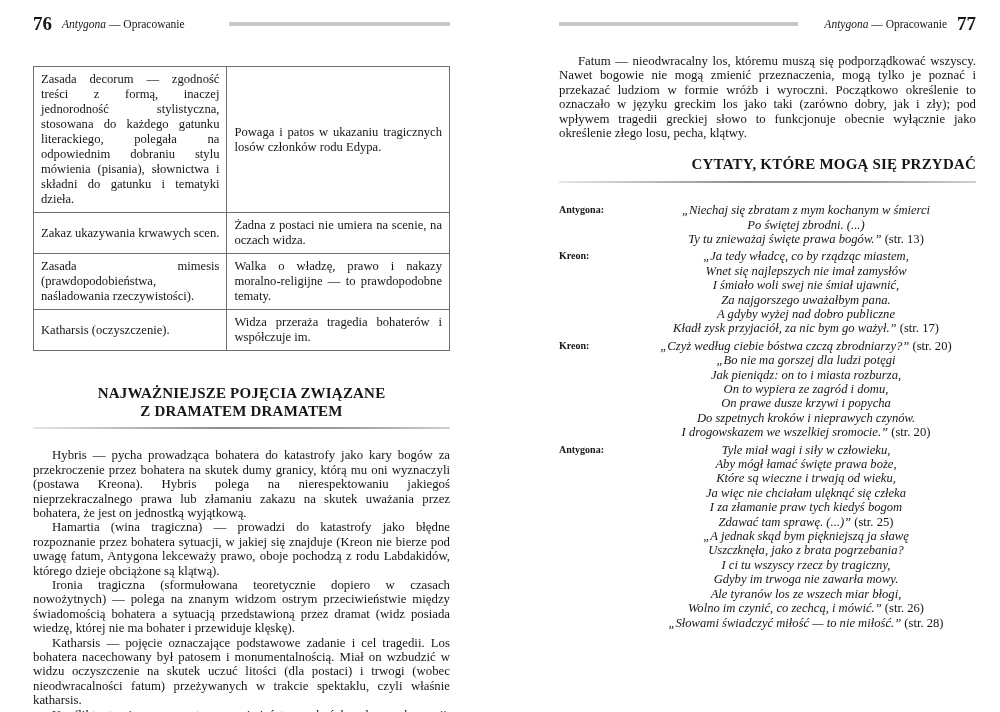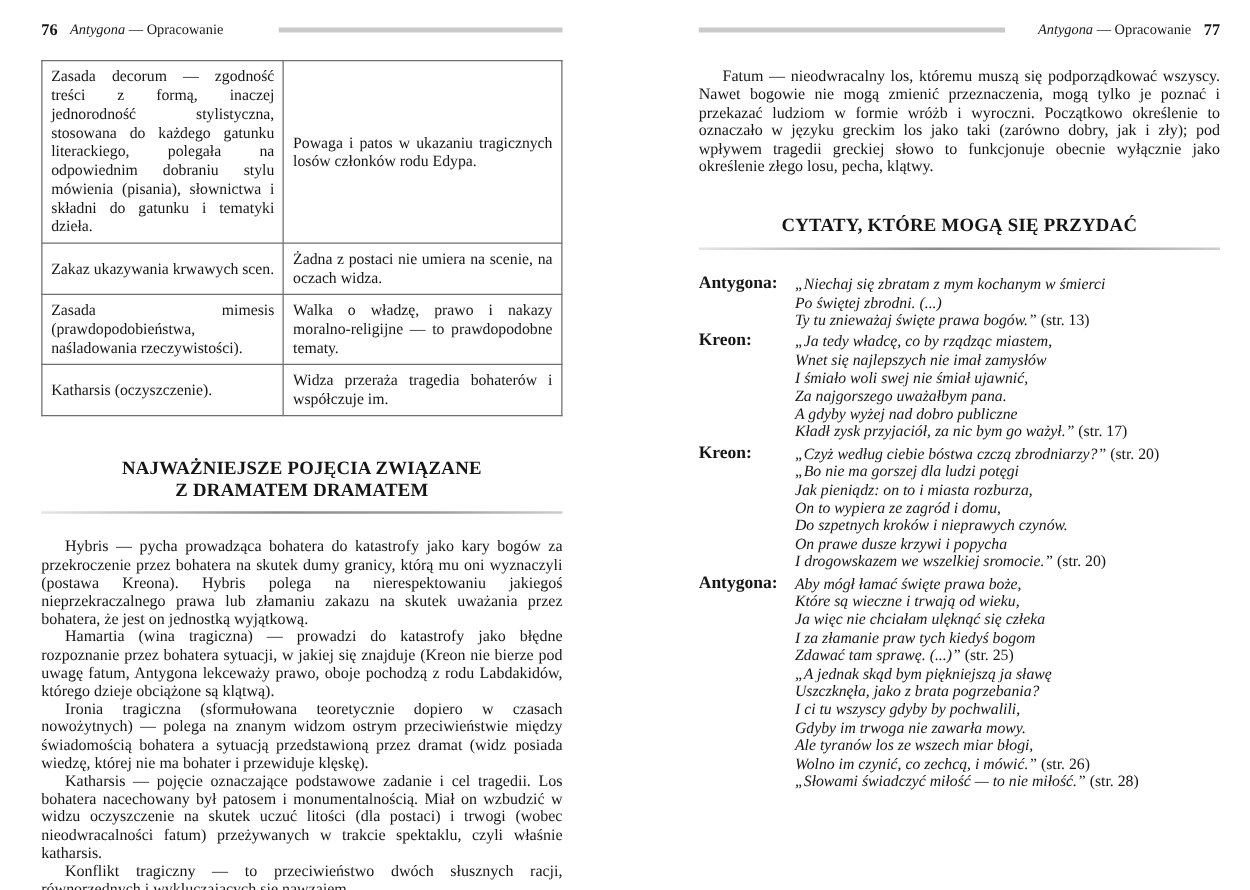--- a/index.html
+++ b/index.html
@@ -10,65 +10,65 @@
     color: #161616;
     position: relative;
     overflow: hidden;
   }
   .page { position: absolute; top: 16px; width: 417px; }
   .page-left  { left: 33px; }
   .page-right { left: 559px; }
 
   
   .running-header { display: flex; align-items: center; height: 15px; font-size: 11.5px; }
-  .pagenum { font-weight: bold; font-size: 13px; }
+  .pagenum { font-weight: bold; font-size: 19px; }
   .runtitle { white-space: nowrap; }
   .runtitle .it { font-style: italic; }
   .page-left .runtitle { margin-left: 10px; }
   .page-right .runtitle { margin-right: 10px; }
   .header-bar { height: 4px; background: #c9c9c9; flex: 1; }
   .page-left .header-bar { margin-left: 44px; }
   .page-right .header-bar { margin-right: 26px; }
 
   
-  table.rules { width: 100%; border-collapse: collapse; margin-top: 17px; padding-left: 36px; }
+  table.rules { width: 100%; border-collapse: collapse; margin-top: 35px; padding-left: 36px; }
   table.rules td {
     border: 1px solid #6e6e6e;
     padding: 5px 7px;
     font-size: 12.6px;
     line-height: 15px;
     vertical-align: middle;
     text-align: justify;
   }
   td.col-left { width: 46.5%; }
 
   
   .section-heading { text-align: center; font-weight: bold; font-size: 15px; line-height: 1.18; letter-spacing: 0.2px; }
   .page-left .section-heading { margin-top: 34px; }
-  .page-right .section-heading { margin-top: 33px; }
+  .page-right .section-heading { margin-top: 16px; text-align: right; }
   .heading-rule { height: 2px; margin-top: 7px;
     background: linear-gradient(to right, #e6e6e6, #8d8d8d 45%, #9d9d9d 75%, #cfcfcf); }
 
   
   .body-text { margin-top: 19px; }
   .para {
     font-size: 12.8px;
     line-height: 14.4px;
     text-align: justify;
     text-indent: 19px;
     margin: 0;
   }
   .para .b { font-weight: normal; }
   .fatum-wrap { margin-top: 23px; }
 
   
   .quotes { margin-top: 20px; }
   .quote-block { display: flex; margin-bottom: 3px; }
-  .speaker { width: 77px; flex: 0 0 77px; font-weight: bold; font-size: 14px; line-height: 14.4px; }
-  .quote-lines { flex: 1; }
+  .speaker { width: 77px; flex: 0 0 77px; font-weight: bold; font-size: 10px; line-height: 14.4px; }
+  .quote-lines { flex: 1; text-align: center; }
   .quote-line { font-size: 12.6px; line-height: 14.4px; }
   .quote-line span { font-style: italic; }
   .quote-line span.ref { font-style: normal; }
 </style>
 </head>
 <body>
 
 <div class="page page-left">
 
   <div class="running-header">
@@ -155,37 +155,38 @@
         </div>
     </div>
 
     <div class="quote-block">
       <div class="speaker">Kreon:</div>
       <div class="quote-lines">
           <div class="quote-line"><span>„Czyż według ciebie bóstwa czczą zbrodniarzy?”</span><span class="ref"> (str. 20)</span></div>
           <div class="quote-line"><span>„Bo nie ma gorszej dla ludzi potęgi</span></div>
           <div class="quote-line"><span>Jak pieniądz: on to i miasta rozburza,</span></div>
           <div class="quote-line"><span>On to wypiera ze zagród i domu,</span></div>
+          <div class="quote-line"><span>On prawe dusze krzywi i popycha</span></div>
           <div class="quote-line"><span>Do szpetnych kroków i nieprawych czynów.</span></div>
-          <div class="quote-line"><span>On prawe dusze krzywi i popycha</span></div>
           <div class="quote-line"><span>I drogowskazem we wszelkiej sromocie.”</span><span class="ref"> (str. 20)</span></div>
         </div>
     </div>
 
     <div class="quote-block">
       <div class="speaker">Antygona:</div>
       <div class="quote-lines">
+          <div class="quote-line"><span>Tyle miał wagi i siły w człowieku,</span></div>
           <div class="quote-line"><span>Aby mógł łamać święte prawa boże,</span></div>
           <div class="quote-line"><span>Które są wieczne i trwają od wieku,</span></div>
           <div class="quote-line"><span>Ja więc nie chciałam ulęknąć się człeka</span></div>
           <div class="quote-line"><span>I za złamanie praw tych kiedyś bogom</span></div>
           <div class="quote-line"><span>Zdawać tam sprawę. (...)”</span><span class="ref"> (str. 25)</span></div>
           <div class="quote-line"><span>„A jednak skąd bym piękniejszą ja sławę</span></div>
           <div class="quote-line"><span>Uszczknęła, jako z brata pogrzebania?</span></div>
-          <div class="quote-line"><span>I ci tu wszyscy gdyby by pochwalili,</span></div>
+          <div class="quote-line"><span>I ci tu wszyscy rzecz by tragiczny,</span></div>
           <div class="quote-line"><span>Gdyby im trwoga nie zawarła mowy.</span></div>
           <div class="quote-line"><span>Ale tyranów los ze wszech miar błogi,</span></div>
           <div class="quote-line"><span>Wolno im czynić, co zechcą, i mówić.”</span><span class="ref"> (str. 26)</span></div>
           <div class="quote-line"><span>„Słowami świadczyć miłość — to nie miłość.”</span><span class="ref"> (str. 28)</span></div>
         </div>
     </div>
 
   </div>
 
 </div>

